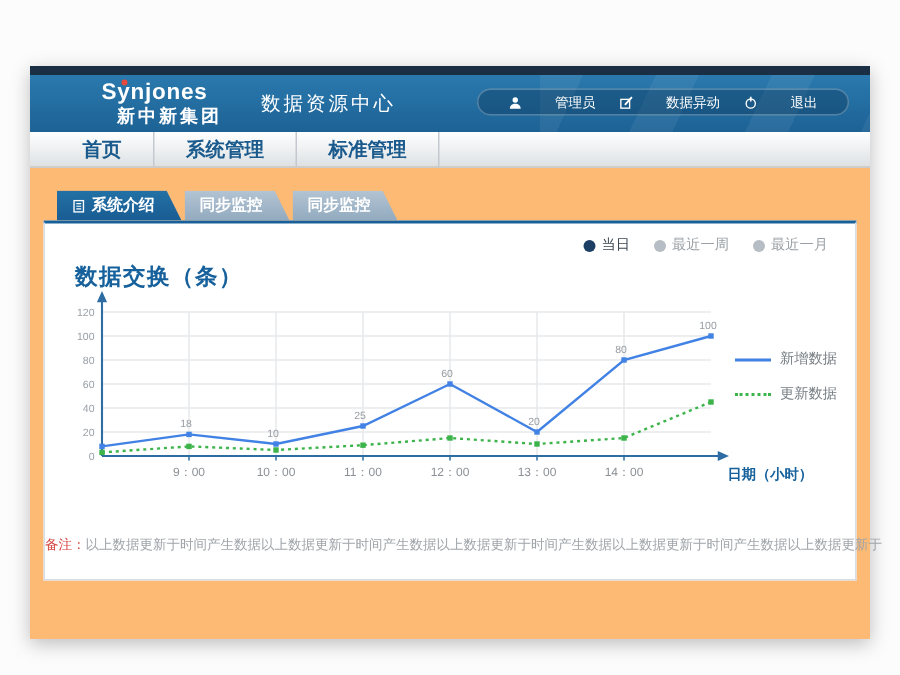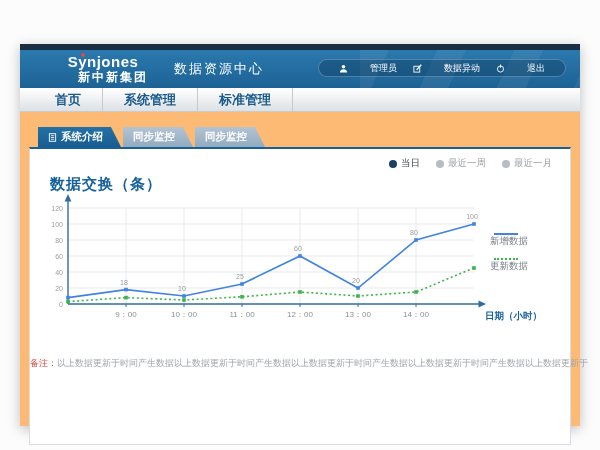--- a/index.html
+++ b/index.html
@@ -33,36 +33,36 @@
               color:#1a5a8c; cursor:pointer; border-right:1px solid #c3c9cf; }
 
   .tabbar { display:flex; margin:15px 0 0 18px; height:20px; }
   .tab { position:relative; display:flex; align-items:center; color:#fff; font-size:10.5px; font-weight:bold;
          padding:0 18px 0 10px; margin-right:2px; cursor:pointer;
          background:linear-gradient(180deg,#b3c4d3,#92aabf);
          clip-path:polygon(0 0, calc(100% - 10px) 0, 100% 100%, 0 100%); }
   .tab svg { width:9px; height:9px; margin-right:4px; }
   .tab.on { background:linear-gradient(180deg,#2371a6,#185c92); z-index:2; }
 
-  .panel { position:relative; margin:0 9px; width:542px; height:298px; background:#fff;
+  .panel { position:relative; margin:0 9px; width:542px; height:240px; background:#fff;
            border:1px solid #d7dde2; border-top:2px solid #1a6098; }
 
   .filter-row { position:absolute; top:8px; right:18px; display:flex; gap:16px; }
   .radio { display:flex; align-items:center; cursor:pointer; }
   .radio .dot { width:8px; height:8px; border-radius:50%; background:#b7bdc4; margin-right:4px; }
   .radio span.lbl { font-size:9.5px; color:#9aa0a6; }
   .radio.on .dot { background:#1d3f66; }
   .radio.on span.lbl { color:#3c4650; }
 
   .y-title { position:absolute; left:20px; top:26px; font-size:15px; font-weight:bold; color:#16619c; letter-spacing:1px; }
 
   .chart-wrap { position:absolute; left:8px; top:43px; width:505px; height:134px; }
 
   .legend { position:absolute; left:460px; top:84px; }
-  .legend-row { display:flex; align-items:center; margin-bottom:10px;flex-direction:column; }
+  .legend-row { display:flex; align-items:center; margin-bottom:10px; }
   .sw { width:24px; margin-right:6px; }
   .sw-solid { border-top:2px solid #4182e4; }
   .sw-dotted { border-top:2px dotted #3cb44a; }
   .legend-row span { font-size:9.5px; color:#777e84; white-space:nowrap; }
 
   .footnote { position:absolute; left:0; right:0; top:208px; font-size:9px; white-space:nowrap; }
   .footnote .pre { color:#d64541; }
   .footnote .body { color:#a0a5aa; }
 </style>
 </head>

